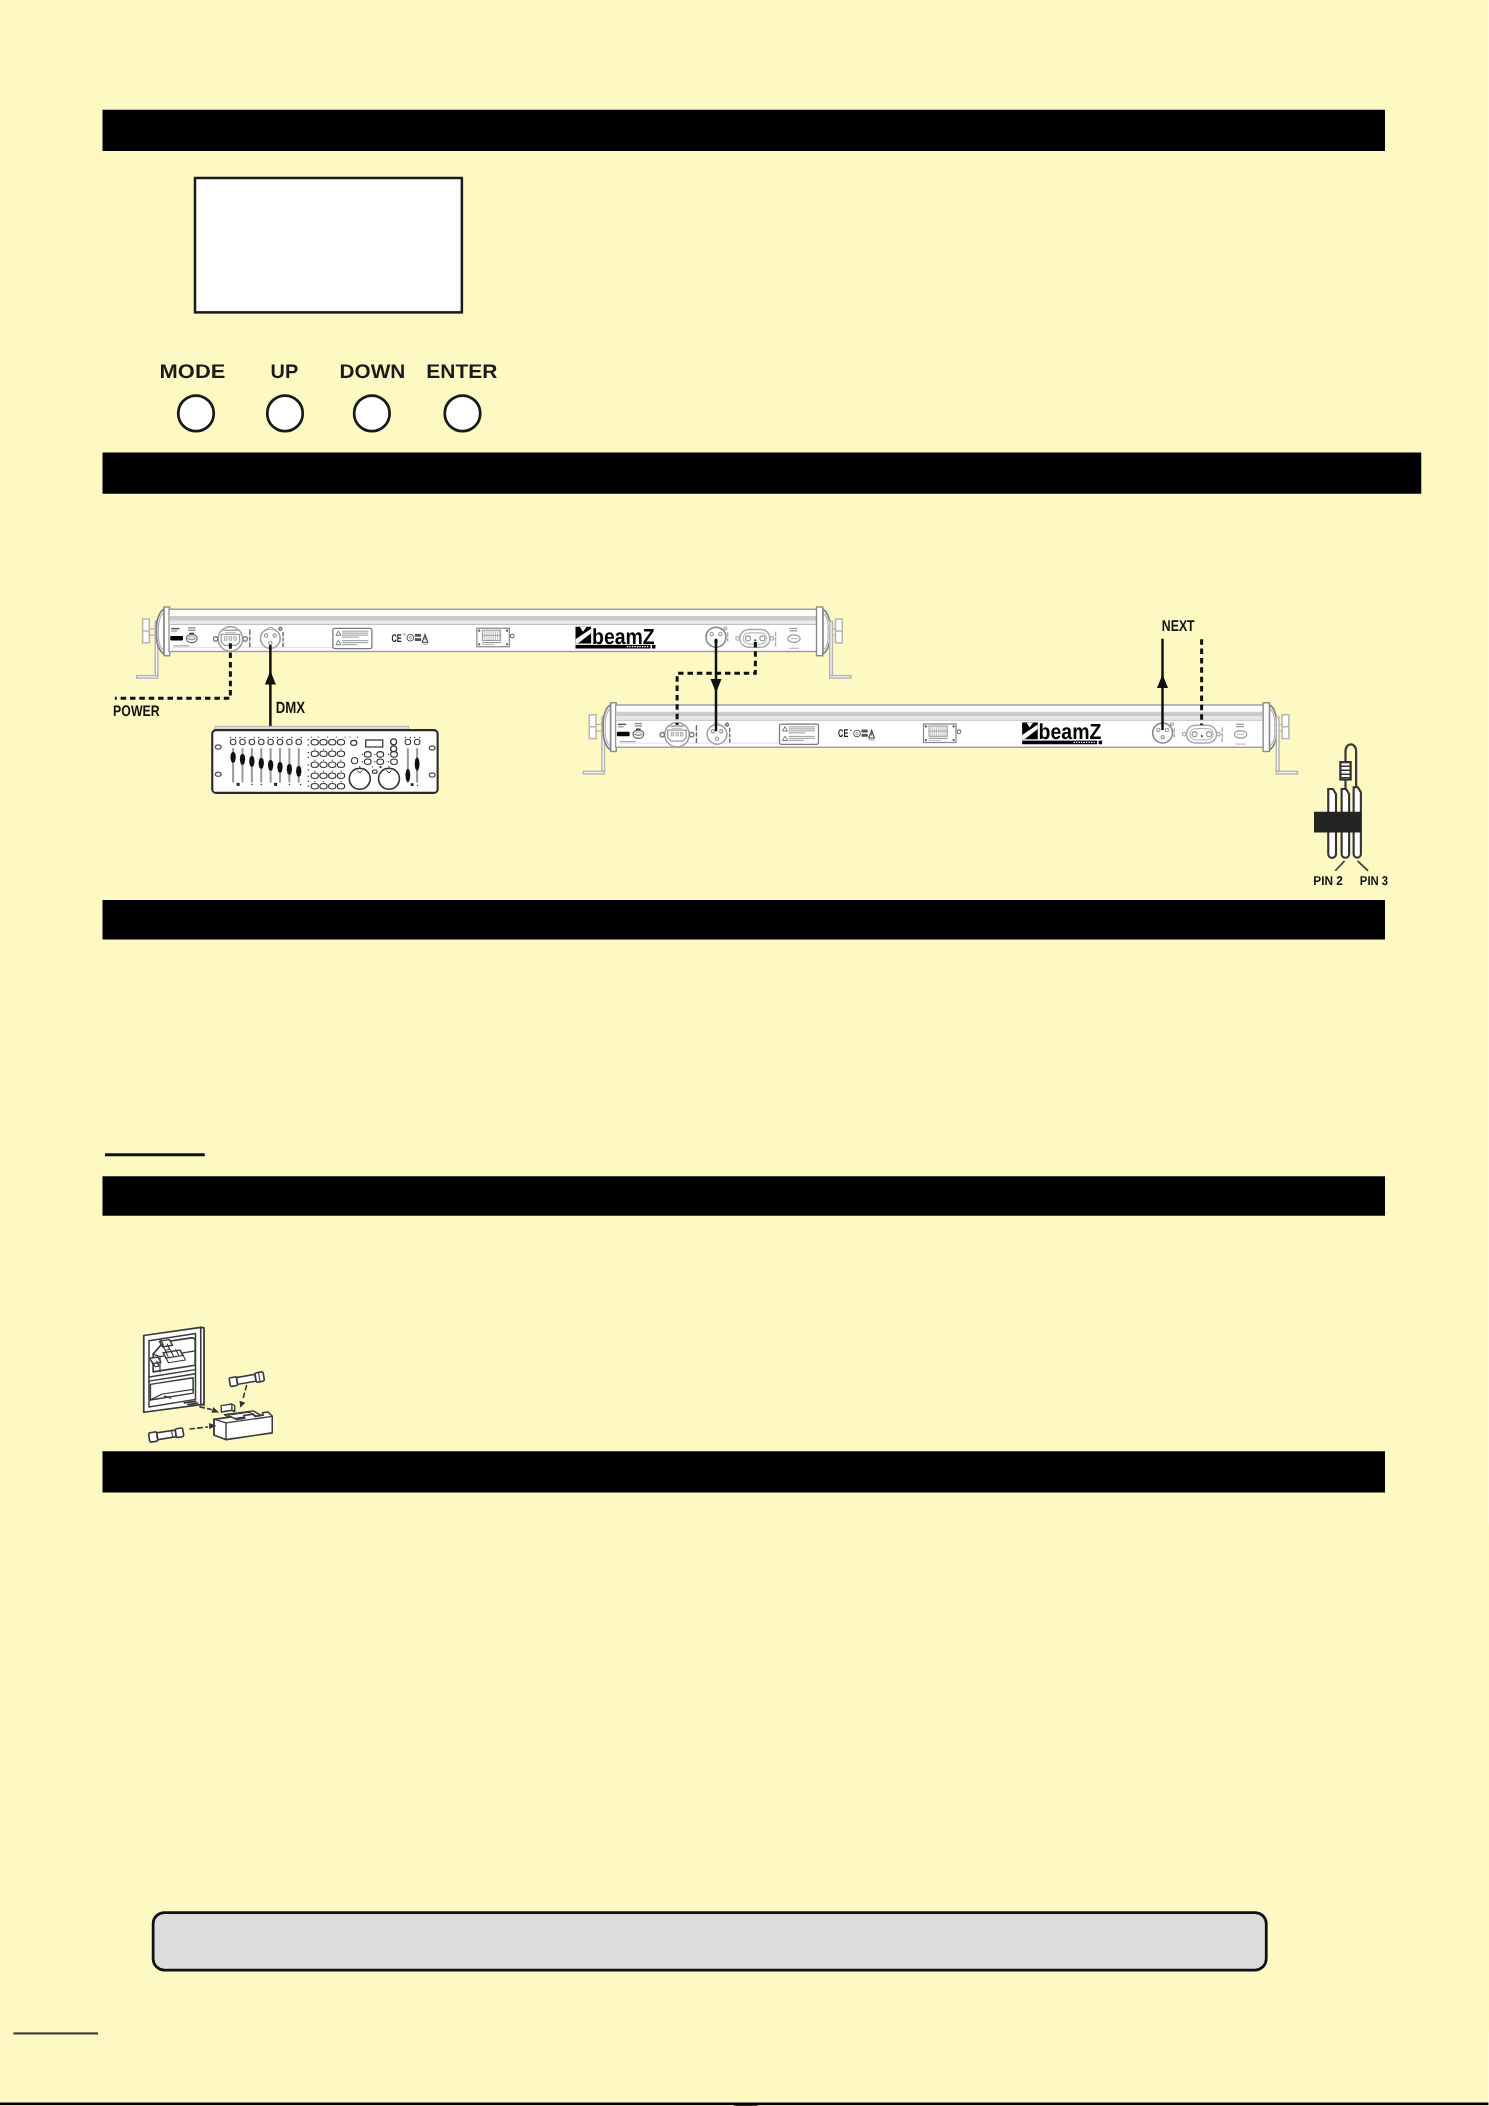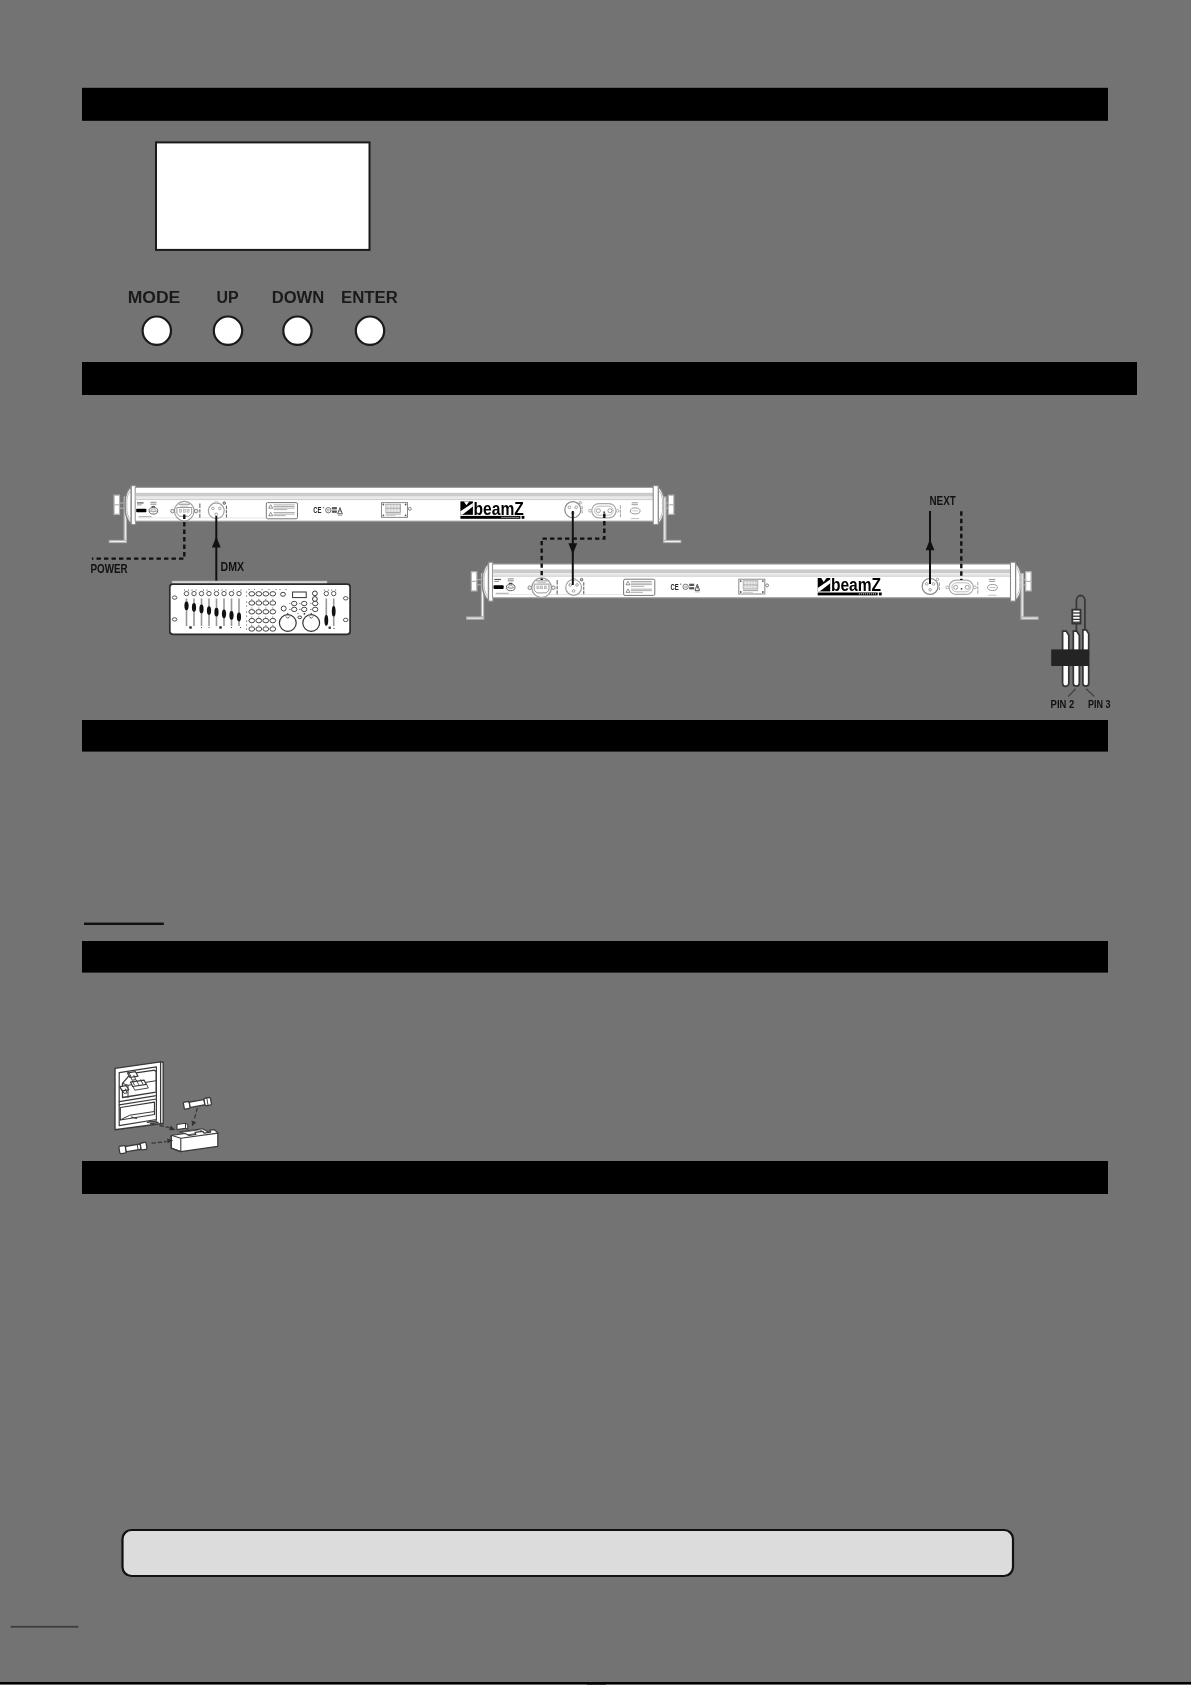--- a/index.html
+++ b/index.html
@@ -1,16 +1,16 @@
 <!DOCTYPE html>
 <html><head>
 <meta charset="utf-8">
 <style>
 html,body{margin:0;padding:0;background:#fff;}
-#page{position:relative;width:1191px;height:1685px;background:#737373;overflow:hidden;font-family:"Liberation Sans",sans-serif;}
+#page{position:relative;width:1191px;height:1685px;background:#fef9c3;overflow:hidden;font-family:"Liberation Sans",sans-serif;}
 #page svg{position:absolute;top:0;left:0;}
 </style>
 </head>
 <body>
 <div id="page">
 <svg width="1191" height="1685" viewBox="0 0 1191 1685">
 <defs>
 <g id="ledbar">
 
 <g stroke="#b5b5b5" stroke-width="1.2" fill="#fff">

